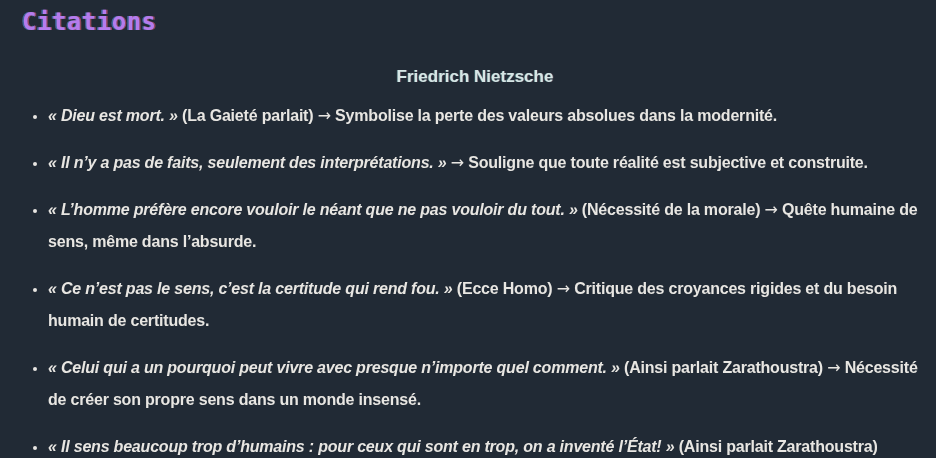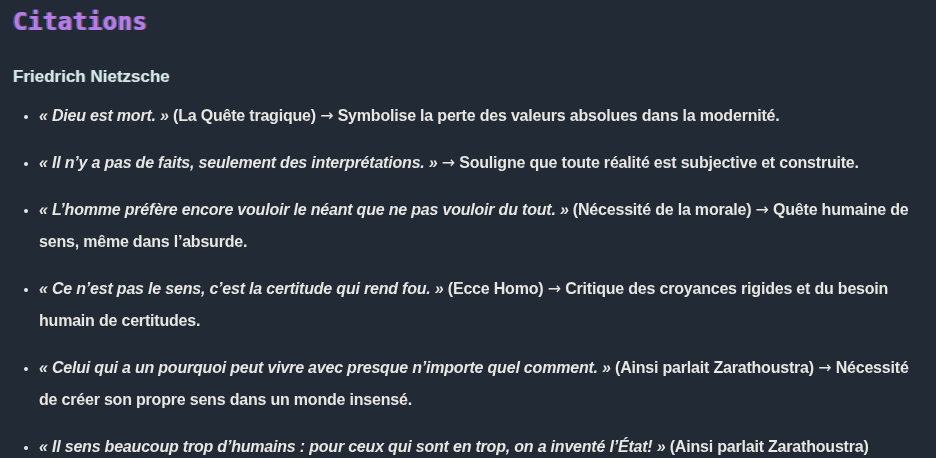--- a/index.html
+++ b/index.html
@@ -7,21 +7,21 @@
     padding: 0;
   }
   body {
     width: 936px;
     height: 458px;
     overflow: hidden;
     background: #212a35;
     font-family: "Liberation Sans", sans-serif;
   }
   .page {
-    padding: 6px 8px 0 13px;
+    padding: 6px 8px 0 22px;
     box-sizing: border-box;
     width: 100%;
     height: 100%;
   }
   
   .doc-title {
     margin: 2px 0 0 0;
     font-family: "DejaVu Sans Mono", monospace;
     font-weight: 700;
     font-size: 24px;
@@ -32,20 +32,21 @@
     letter-spacing: 0.5px;
   }
   .author-heading {
     margin: 30px 0 0 0;
     font-size: 17px;
     font-weight: 700;
     line-height: 22px;
     color: #d6e6e5;
     text-shadow: -0.8px 0 0 rgba(120, 230, 230, 0.35),
                   0.8px 0 0 rgba(255, 150, 170, 0.25);
+    text-align: center;
   }
   .citation-list {
     margin: 12px 0 0 0;
     padding: 0 0 0 26px;
     list-style: disc;
   }
   .citation-item {
     color: #e8e6e2;
     font-size: 16px;
     font-weight: 700;
@@ -74,21 +75,21 @@
 <div class="page">
 
   <h1 class="doc-title">Citations</h1>
 
   <h2 class="author-heading">Friedrich Nietzsche</h2>
 
   <ul class="citation-list">
 
     <li class="citation-item">
       <span class="quote-text">« Dieu est mort. »</span>
-      <span class="quote-source">(La Quête tragique)</span>
+      <span class="quote-source">(La Gaieté parlait)</span>
       <span class="arrow-glyph">→</span>
       <span class="quote-comment">Symbolise la perte des valeurs absolues dans la modernité.</span>
     </li>
 
     <li class="citation-item">
       <span class="quote-text">« Il n’y a pas de faits, seulement des interprétations. »</span>
       <span class="quote-source"></span>
       <span class="arrow-glyph">→</span>
       <span class="quote-comment">Souligne que toute réalité est subjective et construite.</span>
     </li>

